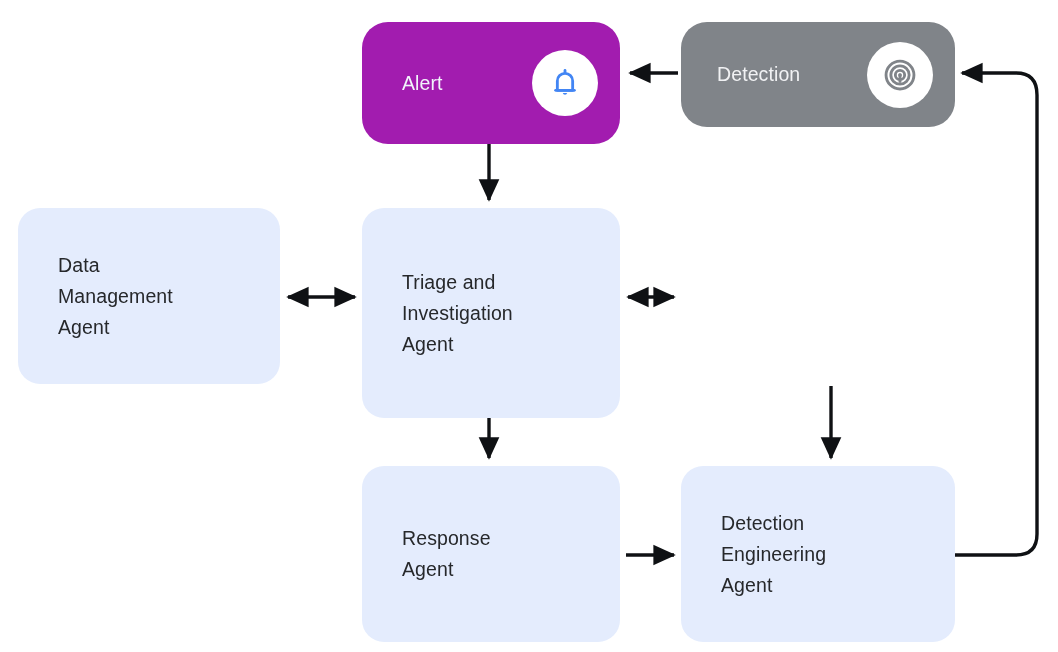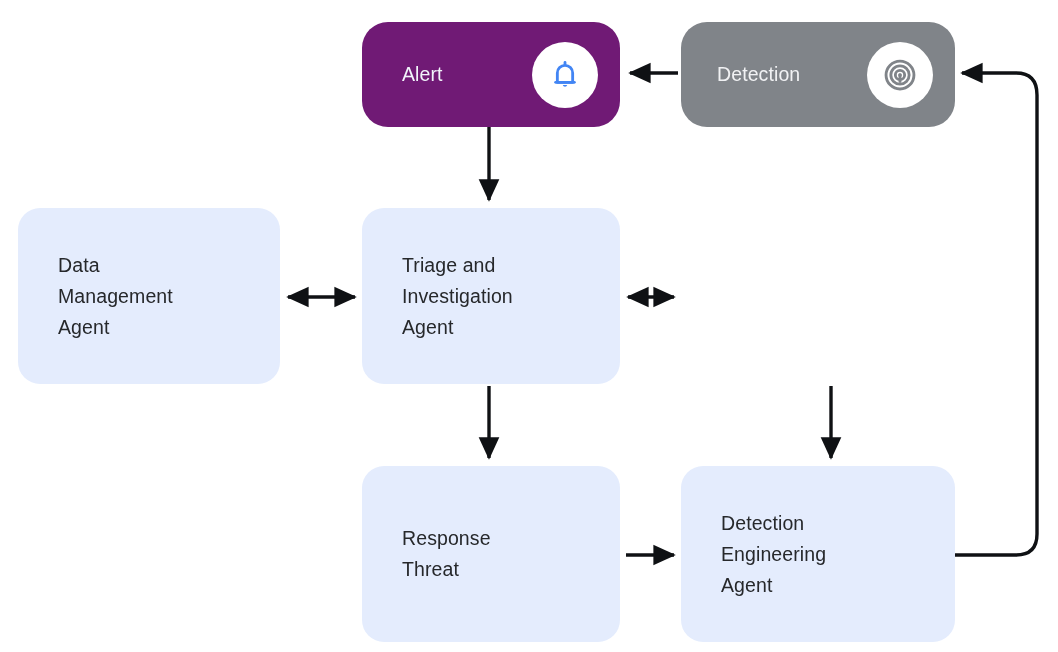--- a/index.html
+++ b/index.html
@@ -34,22 +34,22 @@
     line-height: 31px;
     color: #26282b;
     letter-spacing: 0.1px;
     white-space: pre-line;
   }
   
   #node-alert {
     left: 362px;
     top: 22px;
     width: 258px;
-    height: 105px;
-    background: #701a75;
+    height: 122px;
+    background: #a21caf;
     border-radius: 26px;
     padding: 0 22px 0 40px;
     justify-content: space-between;
   }
   #node-alert .node-label {
     color: #f1f4fb;
     font-size: 19.5px;
   }
   
   #node-detection {
@@ -71,21 +71,21 @@
     height: 66px;
     border-radius: 50%;
     background: #ffffff;
     display: flex;
     align-items: center;
     justify-content: center;
     flex: 0 0 auto;
   }
   
   #node-data-mgmt   { left: 18px;  top: 208px; width: 262px; height: 176px; }
-  #node-triage      { left: 362px; top: 208px; width: 258px; height: 176px; }
+  #node-triage      { left: 362px; top: 208px; width: 258px; height: 210px; }
   #node-threat-hunt { left: 681px; top: 208px; width: 274px; height: 176px; }
   
   #node-response    { left: 362px; top: 466px; width: 258px; height: 176px; }
   #node-det-eng     { left: 681px; top: 466px; width: 274px; height: 176px; }
 
   #edges {
     position: absolute;
     left: 0;
     top: 0;
     width: 1058px;
@@ -174,21 +174,21 @@
 
   <div class="node node-agent" id="node-triage">
     <span class="node-label">Triage and
 Investigation
 Agent</span>
   </div>
 
 
   <div class="node node-agent" id="node-response">
     <span class="node-label">Response
-Threat</span>
+Agent</span>
   </div>
 
   <div class="node node-agent" id="node-det-eng">
     <span class="node-label">Detection
 Engineering
 Agent</span>
   </div>
 
 </div>
 

